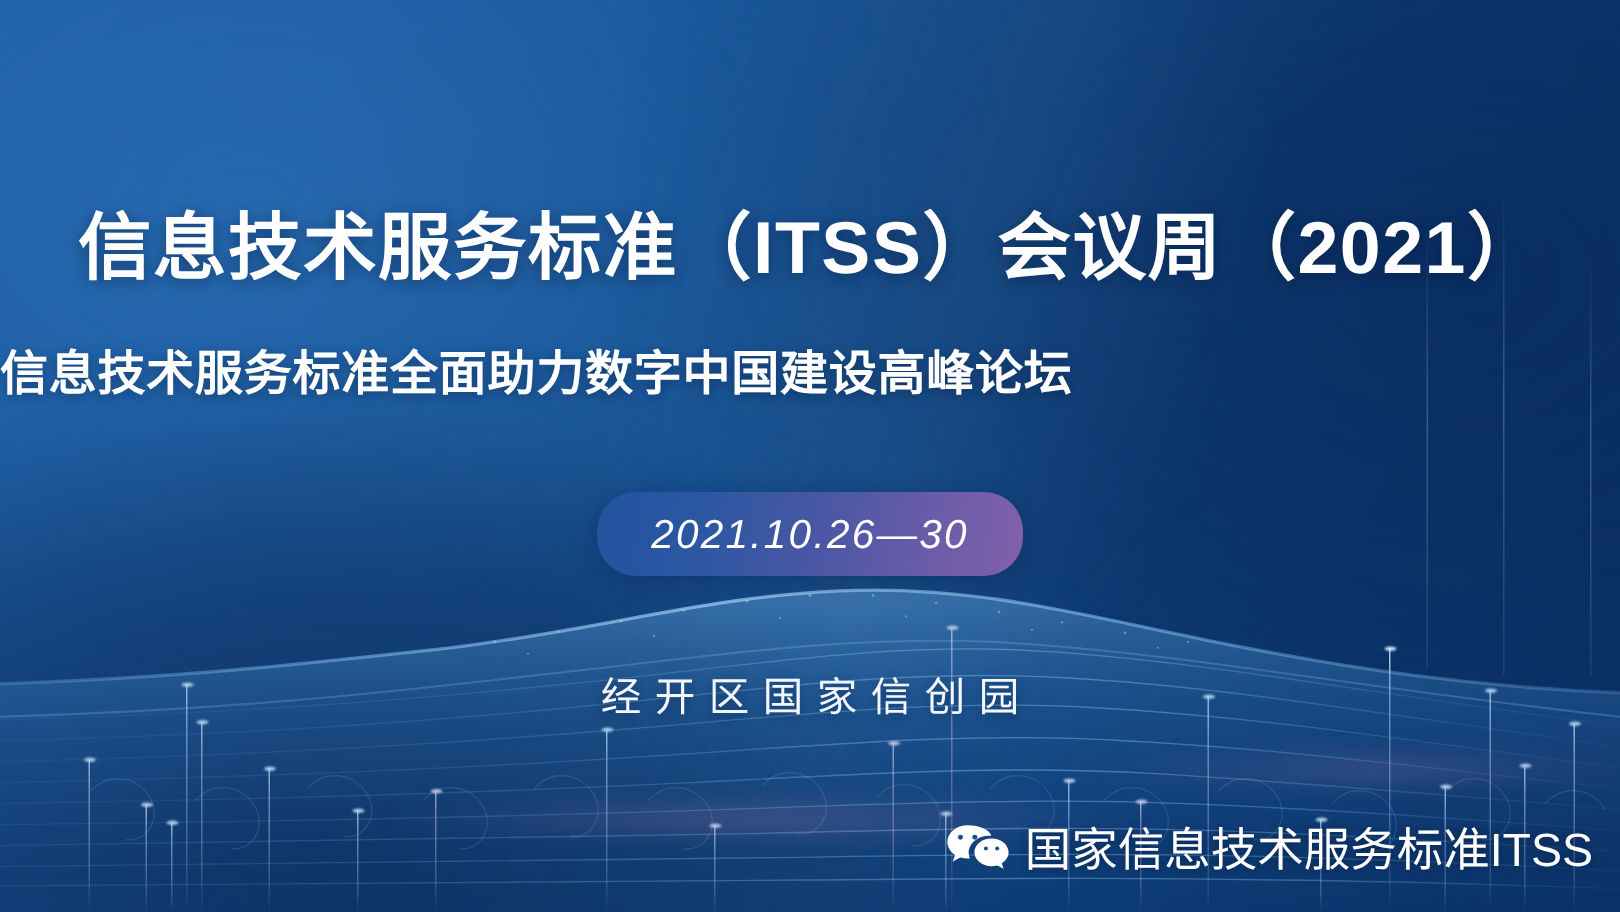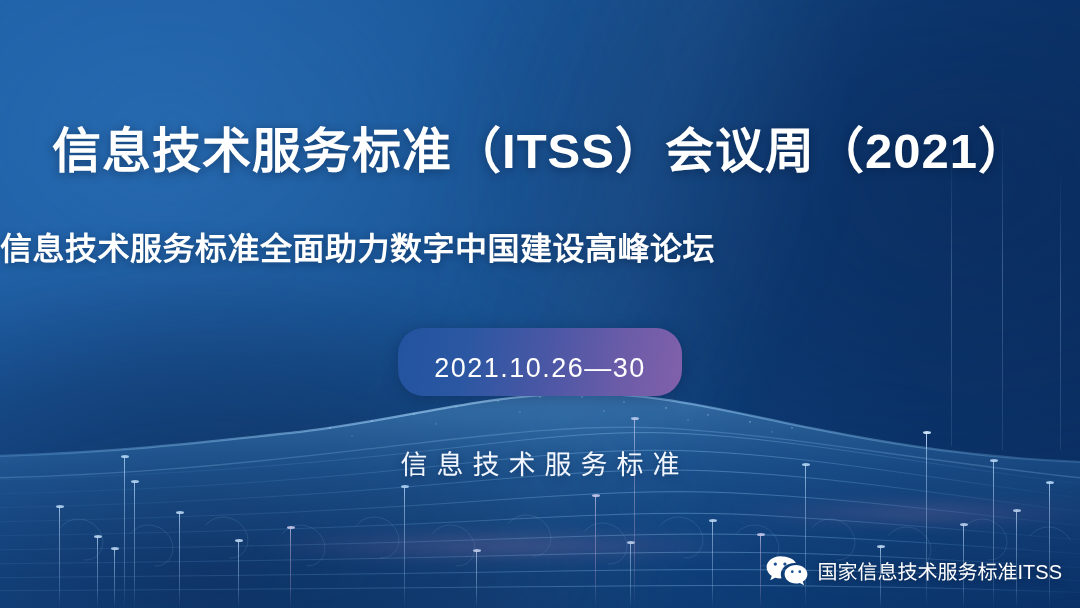--- a/index.html
+++ b/index.html
@@ -102,21 +102,21 @@
       rgba(180,120,180,.14) 42%,
       rgba(160,110,170,0) 75%);
     filter:blur(8px);pointer-events:none;
   }
   .glow-streak.r{left:68%;bottom:14%;width:34%;height:20px;}
 
   
   .content{position:relative;z-index:6;width:100%;height:100%;}
 
   .title-main{
-    position:absolute;top:125px;left:0;width:100%;
+    position:absolute;top:140px;left:0;width:100%;
     text-align:center;
     color:#ffffff;
     font-size:49px;
     font-weight:bold;
     letter-spacing:1px;
     line-height:1.1;
     white-space:nowrap;
     text-shadow:0 2px 10px rgba(3,20,50,.45);
   }
   .title-sub{
@@ -130,29 +130,30 @@
     white-space:nowrap;
     text-shadow:0 2px 8px rgba(3,20,50,.4);
   }
 
   .date-wrap{
     position:absolute;top:328px;left:0;width:100%;
     display:flex;justify-content:center;
   }
   .date-pill{
     display:inline-block;
-    padding:24px 36px 10px;
+    padding:12px 36px 10px;
     border-radius:26px;
     color:#ffffff;
     font-size:27px;
     letter-spacing:1.5px;
     line-height:1.25;
     white-space:nowrap;
     background:linear-gradient(100deg,#23539f 0%,#2b57a2 24%,#4a57a5 52%,#6b5ca8 78%,#8260ab 100%);
     box-shadow:0 3px 16px rgba(10,30,70,.35);
+    font-style:italic;
   }
 
   .venue{
     position:absolute;top:443px;left:0;width:100%;
     text-align:center;
     color:#f2f7ff;
     font-size:27px;
     letter-spacing:9px;
     text-indent:9px;
     white-space:nowrap;
@@ -162,21 +163,21 @@
   
   .wechat{
     position:absolute;right:18px;bottom:22px;
     display:flex;align-items:center;gap:9px;
   }
   .wechat-icon{
     width:44px;height:32px;position:relative;flex:0 0 auto;
   }
   .wechat-label{
     color:#ffffff;
-    font-size:20px;
+    font-size:31px;
     letter-spacing:0px;
     white-space:nowrap;
     text-shadow:0 1px 6px rgba(3,20,50,.55);
     text-align:right;
   }
 
   
   .hairline{
     position:absolute;width:1px;
     background:linear-gradient(to bottom,rgba(170,205,245,0) 0%,rgba(175,208,245,.28) 45%,rgba(185,215,250,.10) 100%);
@@ -304,21 +305,21 @@
   <div class="content">
 
     <div class="title-main">信息技术服务标准（ITSS）会议周（2021）</div>
 
     <div class="title-sub">信息技术服务标准全面助力数字中国建设高峰论坛</div>
 
     <div class="date-wrap">
       <span class="date-pill">2021.10.26—30</span>
     </div>
 
-    <div class="venue">信息技术服务标准</div>
+    <div class="venue">经开区国家信创园</div>
 
     <div class="wechat">
       <span class="wechat-icon">
         <svg viewBox="0 0 44 32" xmlns="http://www.w3.org/2000/svg" width="44" height="32">
 
           <path d="M15.2 2.2C7.6 2.2 1.6 7.2 1.6 13.3c0 3.5 2 6.6 5.1 8.6l-1.5 4.4 5-2.6c1.6.45 3.3.7 5 .7.45 0 .9-.02 1.35-.05-.5-1.2-.75-2.5-.75-3.85 0-6.3 6.1-11.4 13.6-11.4.5 0 1 .03 1.5.08C29.6 5.1 23 2.2 15.2 2.2z" fill="#ffffff"></path>
           <circle cx="10.3" cy="10.1" r="1.65" fill="#1a4f93"></circle>
           <circle cx="19.9" cy="10.1" r="1.65" fill="#1a4f93"></circle>
 
           <path d="M42.4 20.2c0-5.1-5.1-9.2-11.4-9.2s-11.4 4.1-11.4 9.2c0 5.1 5.1 9.3 11.4 9.3 1.35 0 2.65-.2 3.85-.55l4.2 2.2-1.2-3.6c2.75-1.7 4.55-4.4 4.55-7.35z" fill="#ffffff"></path>

